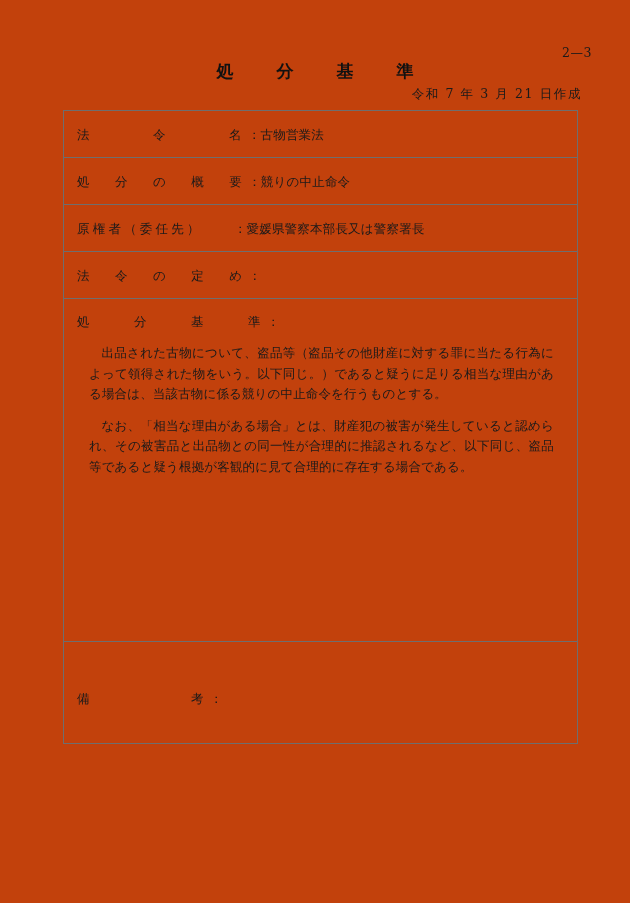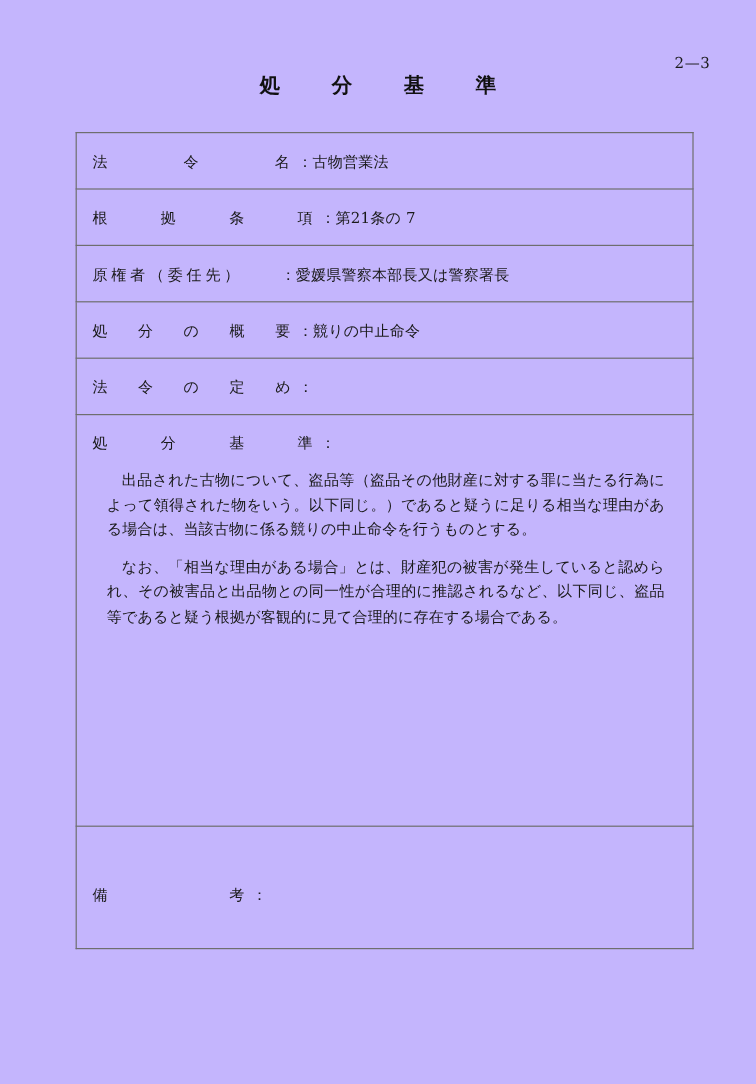--- a/index.html
+++ b/index.html
@@ -12,21 +12,21 @@
     background: #ffffff;
     font-family: "DejaVu Serif", "Liberation Serif", serif;
     color: #1a1a1a;
     position: relative;
     overflow: hidden;
   }
 
   .page {
     position: absolute;
     inset: 0;
-    background: #c4b5fd;
+    background: #c2410c;
     padding-left: 12px;
   }
 
   
   .page-marker {
     position: absolute;
     top: 45px;
     right: 38px;
     font-size: 12.5px;
     letter-spacing: 0.5px;
@@ -121,52 +121,46 @@
 </style>
 </head>
 <body>
 
 <div class="page">
 
   <div class="page-marker">2—3</div>
 
   <div class="doc-title">処　分　基　準</div>
 
+  <div class="doc-date">令和 7 年 3 月 21 日作成</div>
 
   <table class="doc-table">
     <tbody>
 
       <tr class="row-field">
         <td>
           <span class="cell-inner">
             <span class="field-label">法　　　令　　　名</span><span class="field-sep">：</span><span class="field-value">古物営業法</span>
           </span>
         </td>
       </tr>
 
+
       <tr class="row-field">
         <td>
           <span class="cell-inner">
-            <span class="field-label">根　　拠　　条　　項</span><span class="field-sep">：</span><span class="field-value">第21条の 7</span>
+            <span class="field-label">処　分　の　概　要</span><span class="field-sep">：</span><span class="field-value">競りの中止命令</span>
           </span>
         </td>
       </tr>
 
       <tr class="row-field">
         <td>
           <span class="cell-inner">
             <span class="field-label tight">原権者（委任先）　　</span><span class="field-sep">：</span><span class="field-value">愛媛県警察本部長又は警察署長</span>
-          </span>
-        </td>
-      </tr>
-
-      <tr class="row-field">
-        <td>
-          <span class="cell-inner">
-            <span class="field-label">処　分　の　概　要</span><span class="field-sep">：</span><span class="field-value">競りの中止命令</span>
           </span>
         </td>
       </tr>
 
       <tr class="row-field">
         <td>
           <span class="cell-inner">
             <span class="field-label">法　令　の　定　め</span><span class="field-sep">：</span><span class="field-value"></span>
           </span>
         </td>

